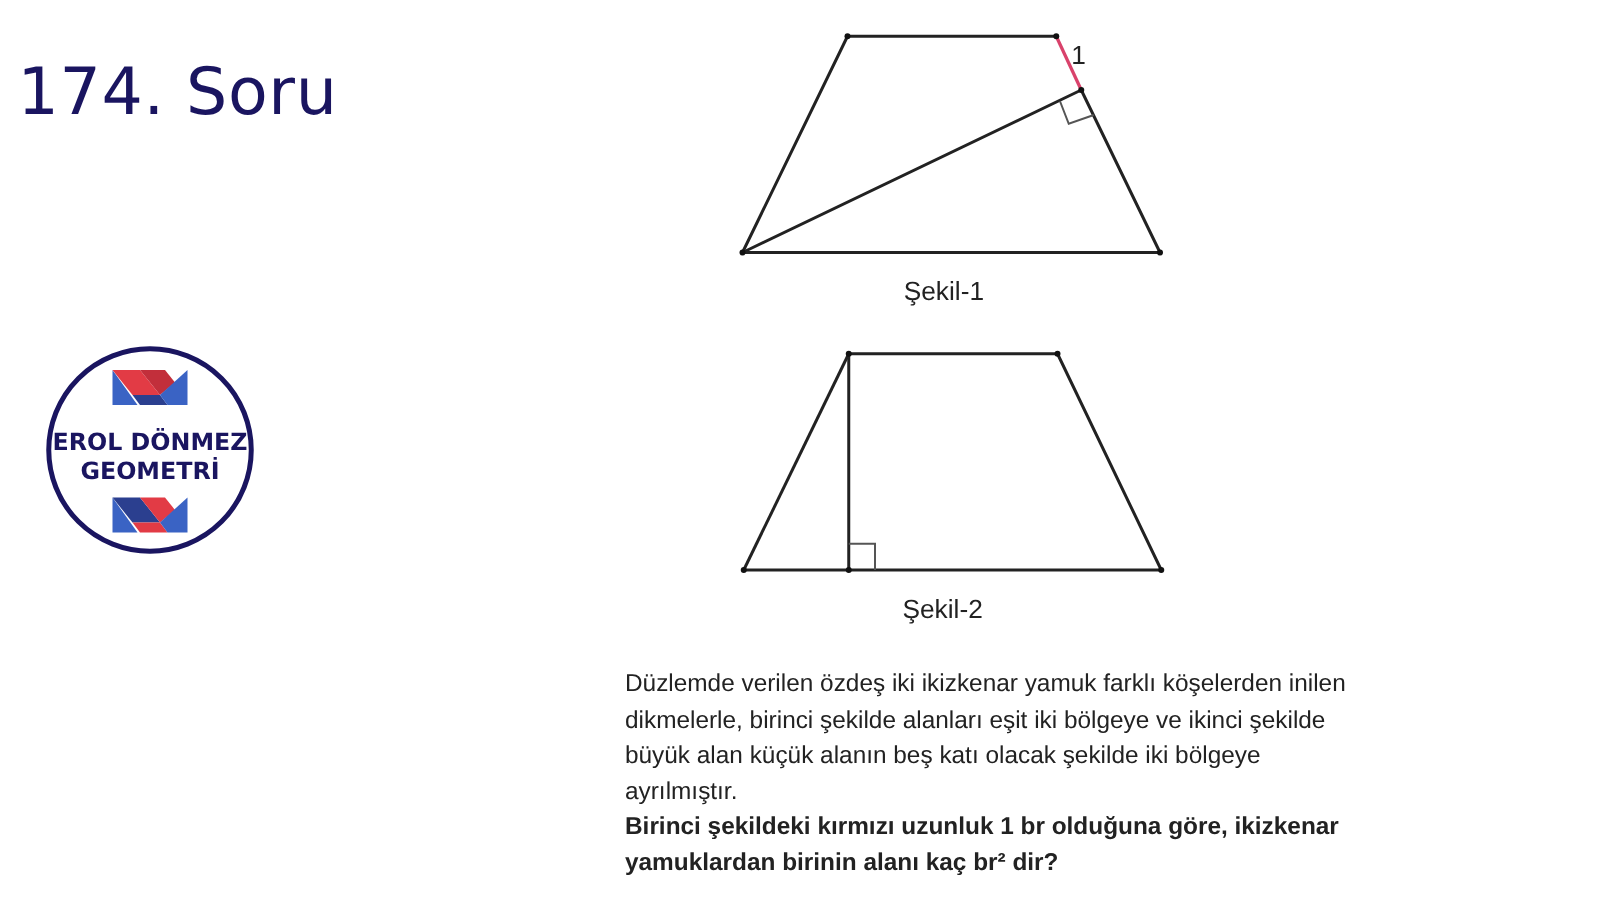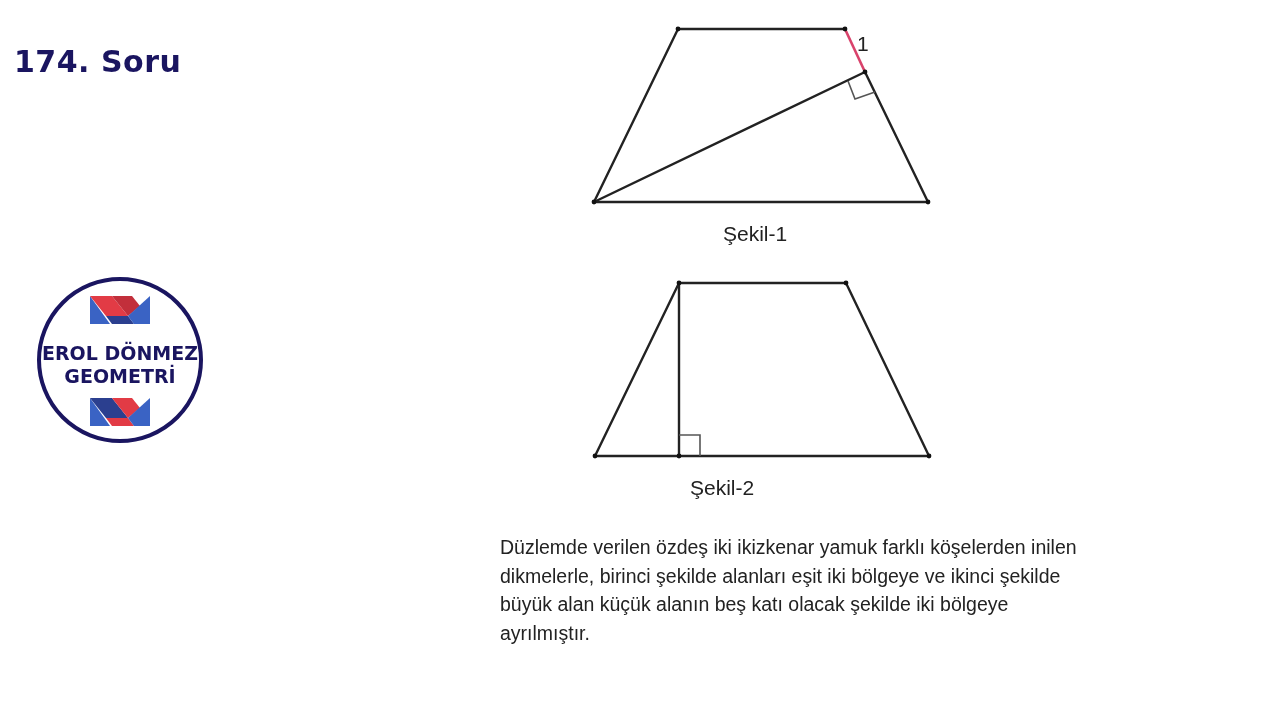--- a/index.html
+++ b/index.html
@@ -1,17 +1,17 @@
 <!DOCTYPE html>
 <html><head>
   <meta charset="utf-8">
   <style>
     html, body { margin: 0; padding: 0; background: #ffffff; }
     body { width: 1280px; height: 720px; position: relative; overflow: hidden; font-family: "Liberation Sans", sans-serif; }
-    .title { position: absolute; left: 14px; top: 44px; font-size: 30px; font-weight: bold; color: #1a1560; letter-spacing: 0.5px; font-family: "DejaVu Sans", sans-serif; }
+    .title { position: absolute; left: 14px; top: 44px; font-size: 52px; font-weight: normal; color: #1a1560; letter-spacing: 0.5px; font-family: "DejaVu Sans", sans-serif; }
     .logo { position: absolute; left: 36px; top: 276px; width: 168px; height: 168px; }
     .fig { position: absolute; left: 0; top: 0; }
     .caption { position: absolute; font-size: 21px; color: #222; font-family: "Liberation Sans", sans-serif; }
     .text-block { position: absolute; left: 500px; top: 533px; width: 600px; font-size: 19.5px; line-height: 28.5px; color: #222; font-family: "Liberation Sans", sans-serif; }
     .text-block p { margin: 0; }
     .bold { font-weight: bold; }
   </style>
 </head>
 <body>
 
@@ -68,17 +68,18 @@
   </g>
   <polyline points="679,435 700,435 700,456" fill="none" stroke="#555" stroke-width="1.6"></polyline>
   <g fill="#111">
     <circle cx="679" cy="283" r="2.4"></circle>
     <circle cx="846" cy="283" r="2.4"></circle>
     <circle cx="595" cy="456" r="2.4"></circle>
     <circle cx="929" cy="456" r="2.4"></circle>
     <circle cx="679" cy="456" r="2.4"></circle>
   </g>
 </svg>
-<div class="caption" style="left:690px; top:476px;">Şekil-2</div>
+<div class="caption" style="left:722px; top:476px;">Şekil-2</div>
 
 <div class="text-block">
   <p>Düzlemde verilen özdeş iki ikizkenar yamuk farklı köşelerden inilen dikmelerle, birinci şekilde alanları eşit iki bölgeye ve ikinci şekilde büyük alan küçük alanın beş katı olacak şekilde iki bölgeye ayrılmıştır.</p>
+  <p class="bold">Birinci şekildeki kırmızı uzunluk 1 br olduğuna göre, ikizkenar yamuklardan birinin alanı kaç br² dir?</p>
 </div>
 
 </body></html>

